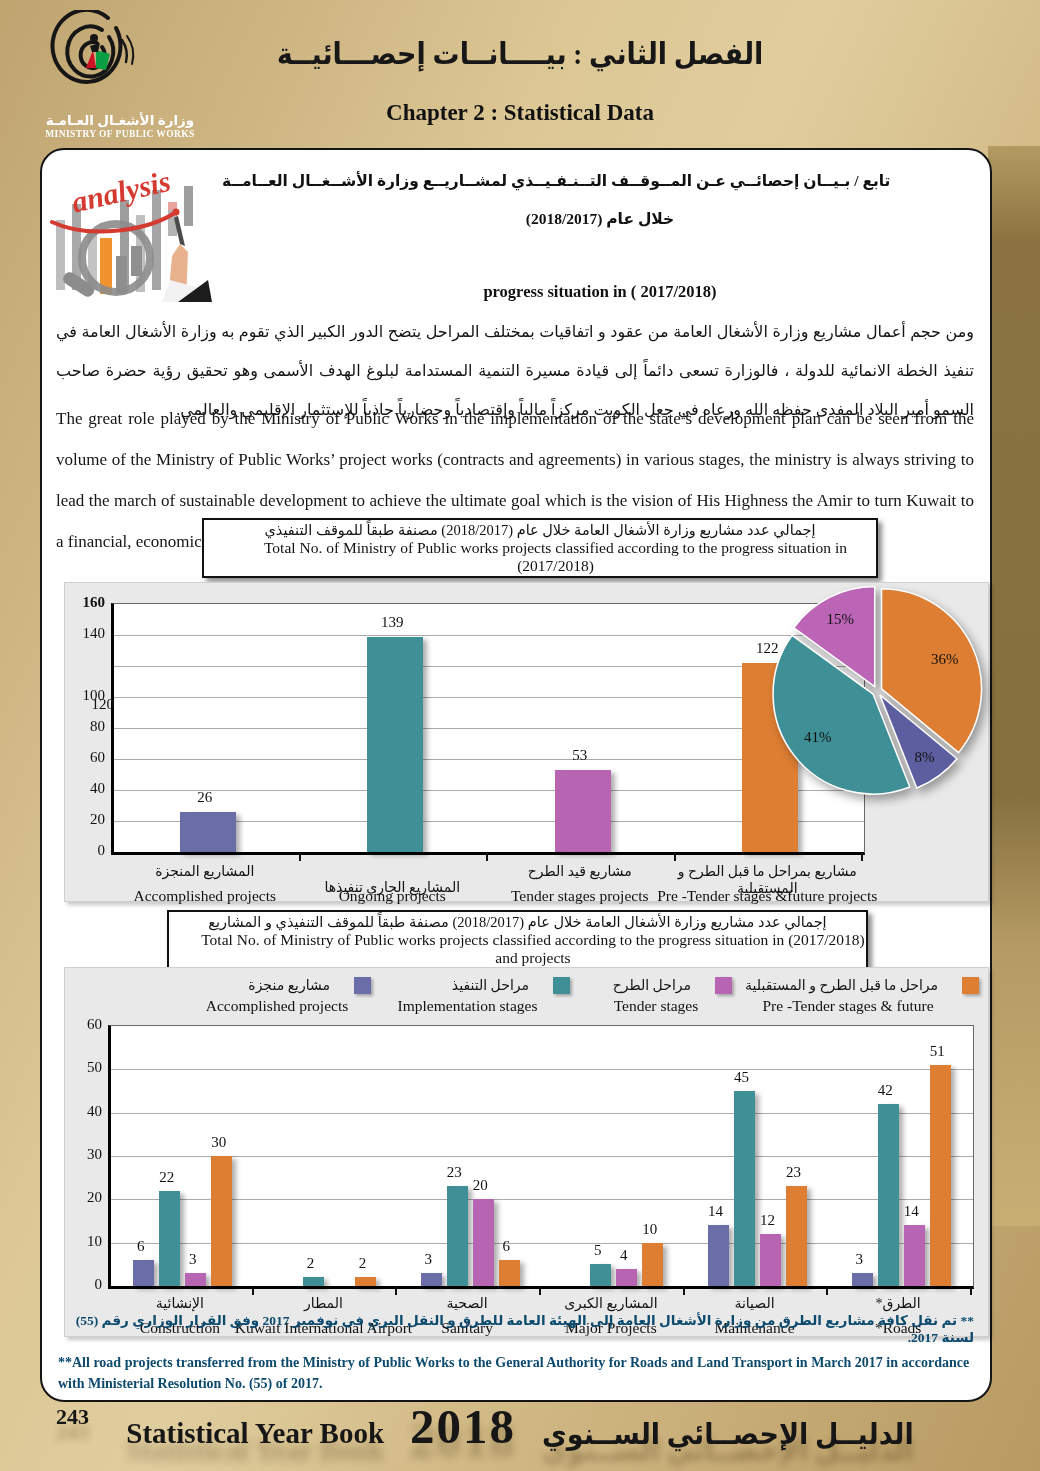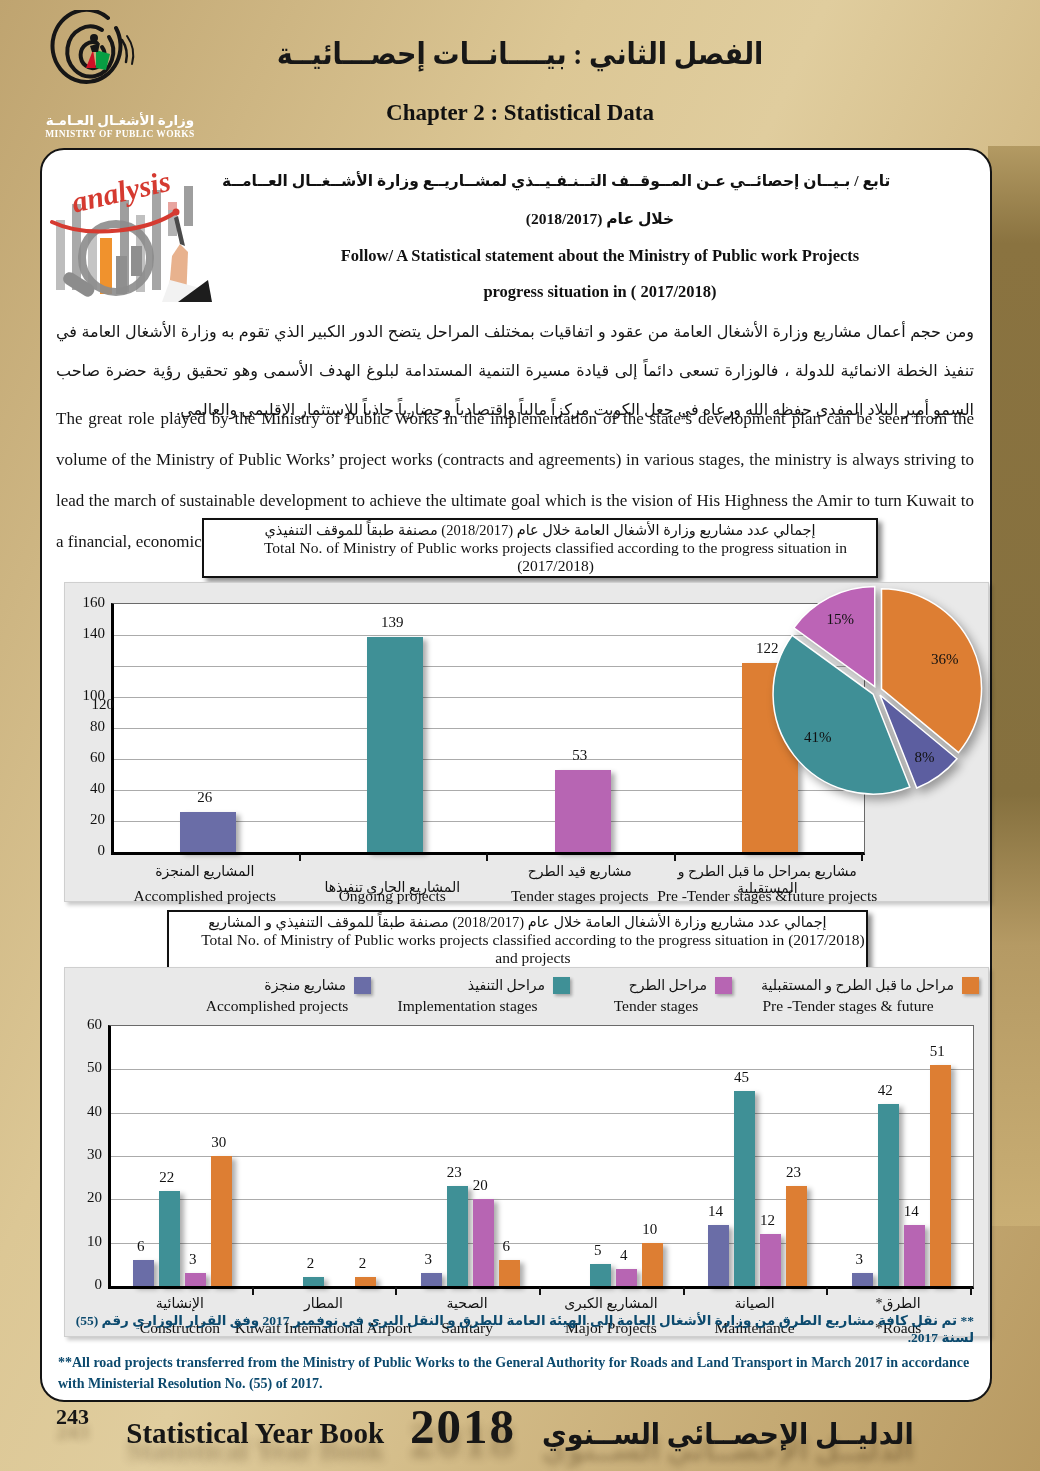--- a/index.html
+++ b/index.html
@@ -33,21 +33,21 @@
   .gridline{position:absolute;left:0;width:100%;height:1px;background:#ababab;}
   .ylab{position:absolute;text-align:right;font-size:15px;color:#111;width:40px;}
   .bar{position:absolute;box-shadow:4px 3px 5px rgba(0,0,0,.32);}
   .vlab{position:absolute;text-align:center;font-size:15px;color:#111;}
   .xtick{position:absolute;width:2px;height:8px;background:#111;}
   .cat-ar{position:absolute;text-align:center;font-size:14px;direction:rtl;color:#111;}
   .cat-en{position:absolute;text-align:center;font-size:15.5px;color:#111;}
   .pie-wrap{position:absolute;z-index:6;filter:drop-shadow(4px 5px 5px rgba(0,0,0,.35));}
   .pie-lab{font-size:15px;fill:#111;font-family:"Liberation Serif","DejaVu Serif",serif;}
   .leg-item{position:absolute;}
-  .leg-row{display:flex;justify-content:flex-end;align-items:center;gap:8px;height:22px;}
+  .leg-row{display:flex;justify-content:flex-end;align-items:center;gap:24px;height:22px;}
   .leg-ar{font-size:14px;direction:rtl;color:#111;}
   .leg-sq{width:17px;height:17px;box-shadow:2px 2px 3px rgba(0,0,0,.3);}
   .leg-en{font-size:15.5px;text-align:center;color:#111;margin-top:1px;}
   .footnote{position:absolute;left:16px;right:16px;bottom:6px;color:#0c4a6e;font-weight:bold;}
   .fn-ar{direction:rtl;text-align:right;font-size:13.5px;margin-bottom:6px;}
   .fn-en{text-align:left;font-size:14px;line-height:21px;}
   
   .footer{position:absolute;top:1398px;left:0;width:100%;display:flex;justify-content:center;align-items:baseline;gap:26px;}
   .f-num{position:absolute;left:56px;top:1404px;font-size:22px;font-weight:bold;color:#161616;text-shadow:0 15px 7px rgba(60,40,10,.3);}
   .f-en{font-size:29px;font-weight:bold;color:#161616;text-shadow:0 17px 8px rgba(60,40,10,.3);}
@@ -115,21 +115,20 @@
         <g transform="rotate(-13 70 36)">
           <text x="22" y="42" font-size="30" font-style="italic" font-weight="bold" fill="#d53a30" font-family="Liberation Serif, DejaVu Serif, serif">analysis</text>
         </g>
         <path d="M2 62 C 40 80, 100 70, 126 52" fill="none" stroke="#d53a30" stroke-width="4" stroke-linecap="round"></path>
         <circle cx="126" cy="52" r="3.5" fill="#d53a30"></circle>
       </svg>
     </div>
 
     <div class="t-ar1">تابع / بـيــان إحصائــي عـن المــوقــف التــنـفـيــذي لمشــاريــع وزارة الأشــغــال العــامــة</div>
     <div class="t-ar2">خلال عام (2018/2017)</div>
-    <div class="t-en1">Follow/ A Statistical statement about the Ministry of Public work Projects</div>
     <div class="t-en2">progress situation in ( 2017/2018)</div>
 
     <div class="par-ar">ومن حجم أعمال مشاريع وزارة الأشغال العامة من عقود و اتفاقيات بمختلف المراحل يتضح الدور الكبير الذي تقوم به وزارة الأشغال العامة في تنفيذ الخطة الانمائية للدولة ، فالوزارة تسعى دائماً إلى قيادة مسيرة التنمية المستدامة لبلوغ الهدف الأسمى وهو تحقيق رؤية حضرة صاحب السمو أمير البلاد المفدى حفظه الله ورعاه في جعل الكويت مركزاً مالياً وإقتصادياً وحضارياً جاذباً للإستثمار الإقليمي والعالمي.</div>
     <div class="par-en">The great role played by the Ministry of Public Works in the implementation of the state’s development plan can be seen from the volume of the Ministry of Public Works’ project works (contracts and agreements) in various stages, the ministry is always striving to lead the march of sustainable development to achieve the ultimate goal which is the vision of His Highness the Amir to turn Kuwait to a financial, economic and cultural center attractive to regional and global investment.</div>
 
     <div class="title-box" style="left:160px;top:368px;width:672px;height:56px;">
       <div class="ar">إجمالي عدد مشاريع وزارة الأشغال العامة خلال عام (2018/2017) مصنفة طبقاً للموقف التنفيذي</div>
       <div class="en">Total No. of Ministry of Public works projects classified according to the progress situation in (2017/2018)</div>
     </div>
 
@@ -148,21 +147,21 @@
           <div class="bar" style="left: 628.25px; top: 58.9px; width: 56px; height: 189.1px; background: rgb(221, 126, 51);"></div>
         </div>
         <div class="ylab" style="left: 0px; top: 259px;">0</div>
         <div class="ylab" style="left: 0px; top: 228px;">20</div>
         <div class="ylab" style="left: 0px; top: 197px;">40</div>
         <div class="ylab" style="left: 0px; top: 166px;">60</div>
         <div class="ylab" style="left: 0px; top: 135px;">80</div>
         <div class="ylab" style="left: 0px; top: 104px;">100</div>
         <div class="ylab" style="left: 9px; top: 73px; margin-top: 40px;">120</div>
         <div class="ylab" style="left: 0px; top: 42px;">140</div>
-        <div class="ylab" style="left: 0px; top: 11px;">160</div>
+        <div class="ylab" style="left: 0px; top: 11px; font-weight: bold;">160</div>
         <div class="vlab" style="left: 114.75px; top: 205.7px; width: 50px;">26</div>
         <div class="cat-ar" style="left: 24.75px; top: 280px; width: 230px;">المشاريع  المنجزة</div>
         <div class="cat-en" style="left: 24.75px; top: 304px; width: 230px;">Accomplished projects</div>
         <div class="vlab" style="left: 302.25px; top: 30.55px; width: 50px;">139</div>
         <div class="xtick" style="left: 233.5px; top: 270px;"></div>
         <div class="cat-ar" style="left: 212.25px; top: 296px; width: 230px;">المشاريع الجاري تنفيذها</div>
         <div class="cat-en" style="left: 212.25px; top: 304px; width: 230px;">Ongoing projects</div>
         <div class="vlab" style="left: 489.75px; top: 163.85px; width: 50px;">53</div>
         <div class="xtick" style="left: 421px; top: 270px;"></div>
         <div class="cat-ar" style="left: 399.75px; top: 280px; width: 230px;">مشاريع قيد الطرح</div>

